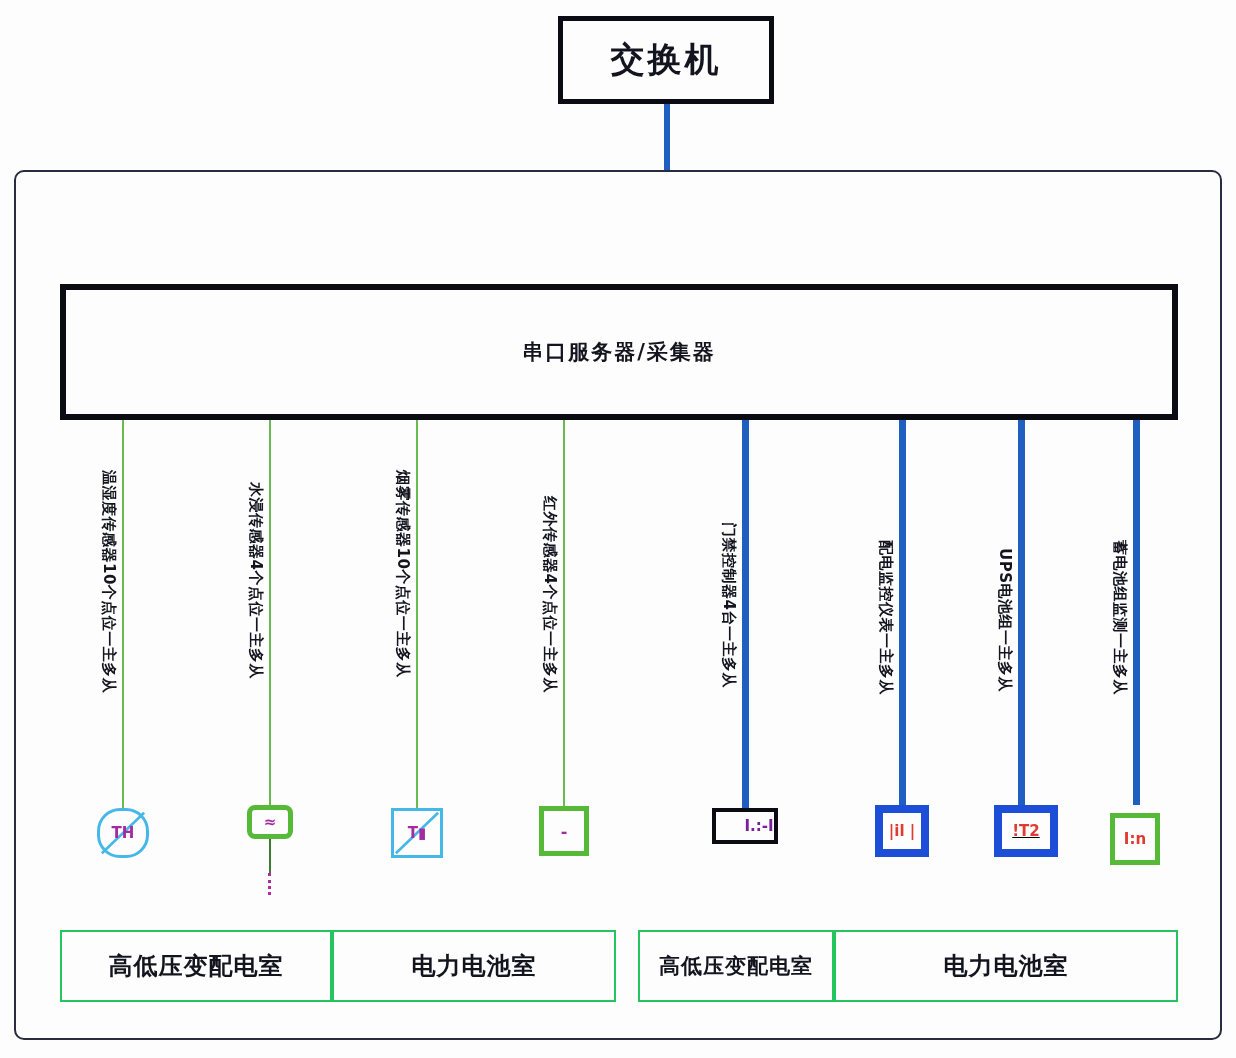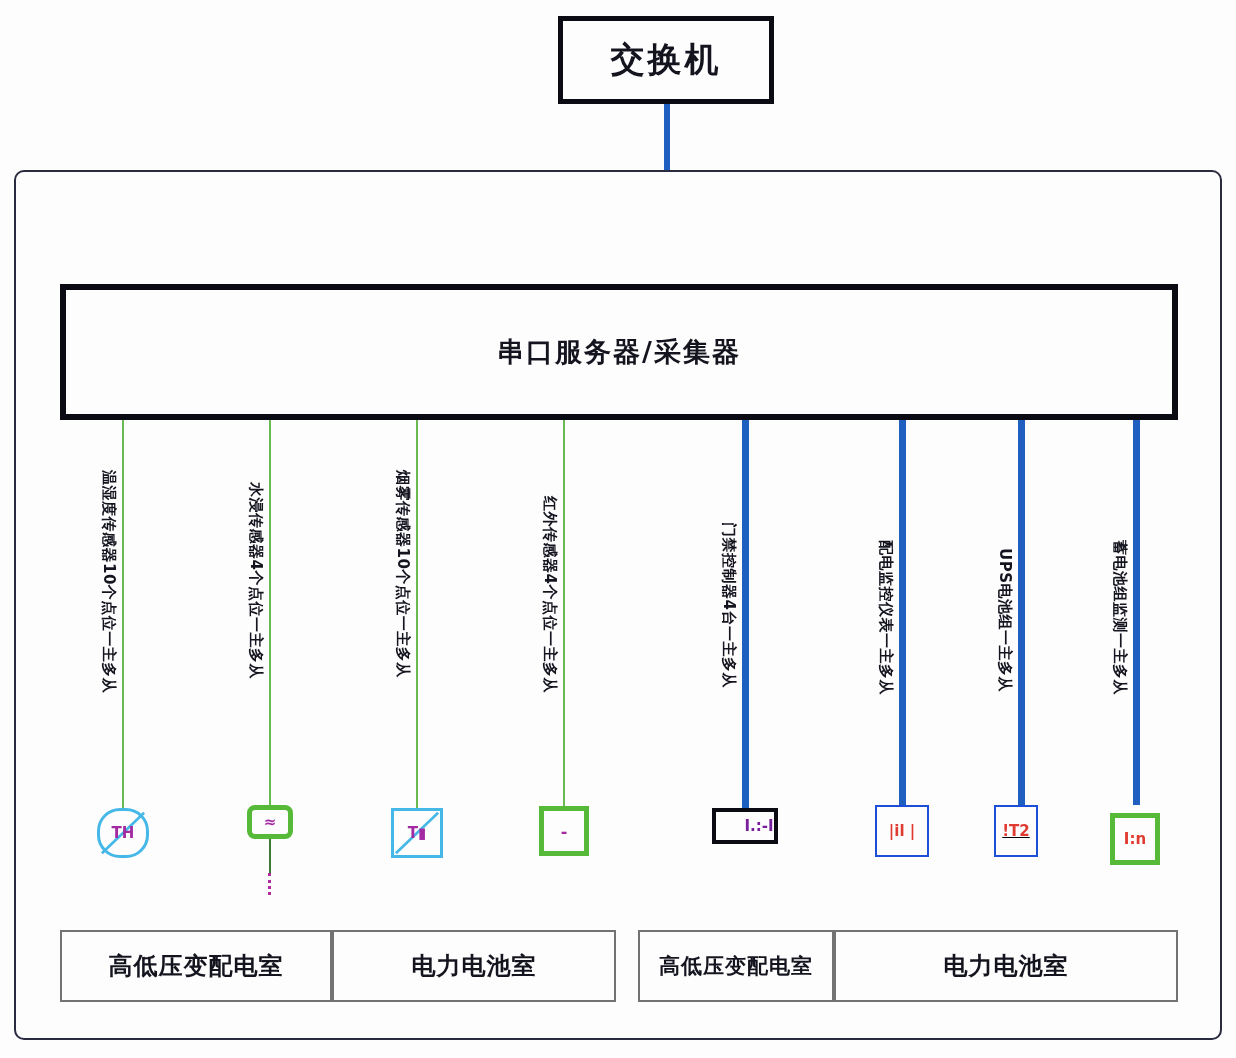--- a/index.html
+++ b/index.html
@@ -79,21 +79,21 @@
     width: 1118px;
     height: 136px;
     border: 6px solid #0b0b14;
     background: #fdfdfe;
     box-sizing: border-box;
     display: flex;
     align-items: center;
     justify-content: center;
   }
   .server-bar .label {
-    font-size: 27px;
+    font-size: 21px;
     font-weight: 700;
     color: #14141f;
     letter-spacing: 2px;
   }
 
   
   .branch {
     position: absolute;
   }
   .branch.green {
@@ -123,21 +123,21 @@
     box-sizing: border-box;
     background: #fdfdfe;
     display: flex;
     align-items: center;
     justify-content: center;
     font-size: 17px;
     font-weight: 700;
   }
   .device.cyan   { border: 3px solid #46b8e8; }
   .device.green  { border: 5px solid #56b937; }
-  .device.black  { border: 2px solid #1d4ed8; }
+  .device.black  { border: 8px solid #1d4ed8; }
   .device.thin-black { border: 4px solid #0b0b14; }
   .device .glyph { color: #a32aa3; }
   .device .glyph.red { color: #e03b30; }
   .device .glyph.purple { color: #7a1f9e; }
 
   .diag-slash {
     position: absolute;
     left: 0; top: 0;
     width: 100%; height: 100%;
     overflow: visible;
@@ -151,21 +151,21 @@
   }
   .tail-dotted {
     position: absolute;
     width: 0;
     border-left: 3px dotted #b02aa0;
   }
 
   
   .legend-box {
     position: absolute;
-    border: 2px solid #737373;
+    border: 2px solid #22c55e;
     background: #fdfdfe;
     box-sizing: border-box;
     display: flex;
     align-items: center;
     justify-content: center;
   }
   .legend-box .label {
     font-size: 24px;
     font-weight: 700;
     color: #14141f;
@@ -228,21 +228,21 @@
   </div>
 
   <div class="branch blue" style="left:899px; top:420px; height:385px;"></div>
   <div class="branch-label" style="left:895px; top:540px;">配电监控仪表一主多从</div>
   <div class="device black" style="left:875px; top:805px; width:54px; height:52px;">
     <span class="glyph red" style="font-size:15px;">|il |</span>
   </div>
 
   <div class="branch blue" style="left:1018px; top:420px; height:385px;"></div>
   <div class="branch-label" style="left:1014px; top:548px;">UPS电池组一主多从</div>
-  <div class="device black" style="left:994px; top:805px; width:44px; height:52px;text-decoration:underline;">
+  <div class="device black" style="left:994px; top:805px; width:64px; height:52px;text-decoration:underline;">
     <span class="glyph red" style="font-size:15px;">!T2</span>
   </div>
 
   <div class="branch blue" style="left:1133px; top:420px; height:385px;"></div>
   <div class="branch-label" style="left:1129px; top:540px;">蓄电池组监测一主多从</div>
   <div class="device green" style="left:1110px; top:805px; width:50px; height:52px;margin-top:8px;">
     <span class="glyph red" style="font-size:15px;">I:n</span>
   </div>
 
   <div class="legend-box" style="left:60px; top:930px; width:272px; height:72px;">

